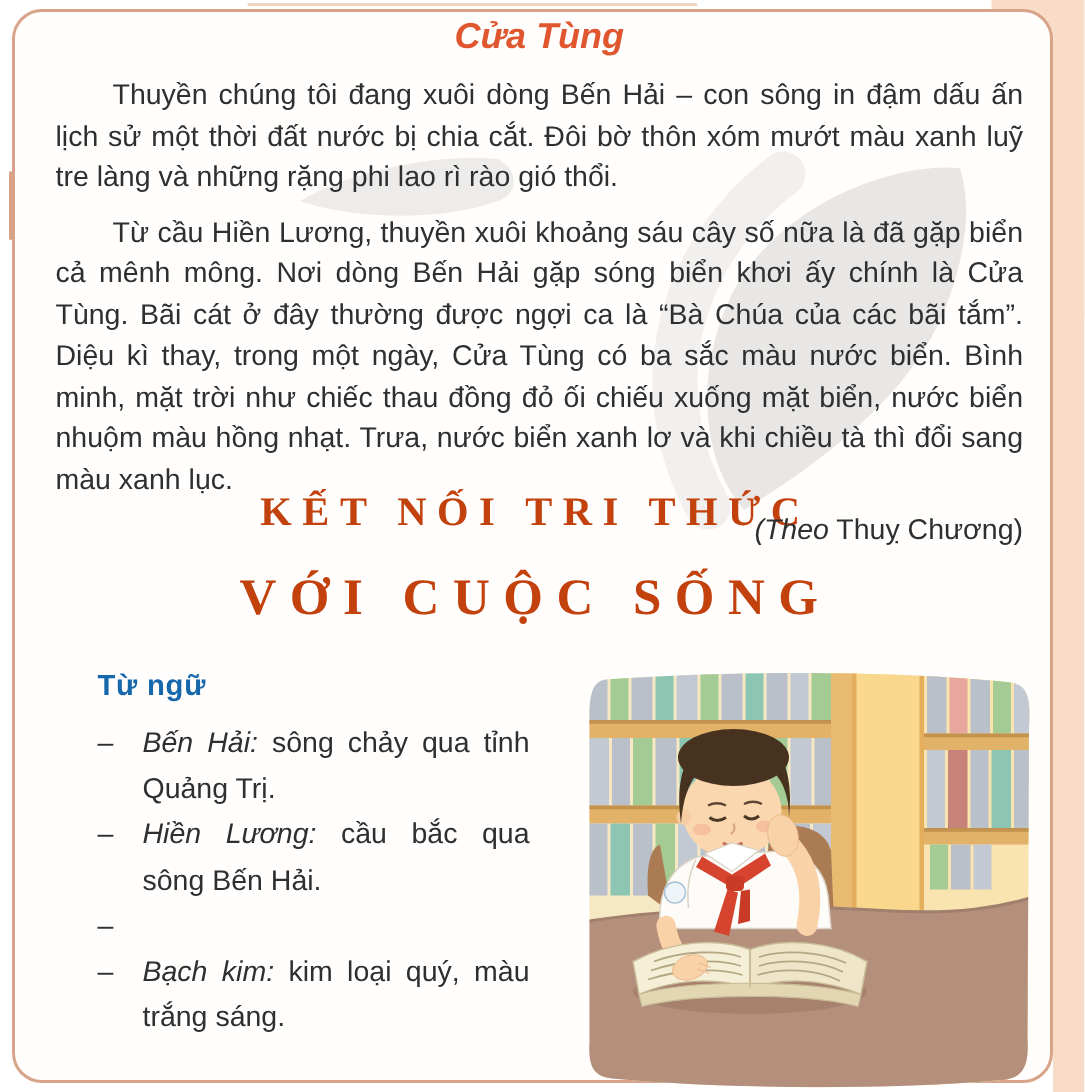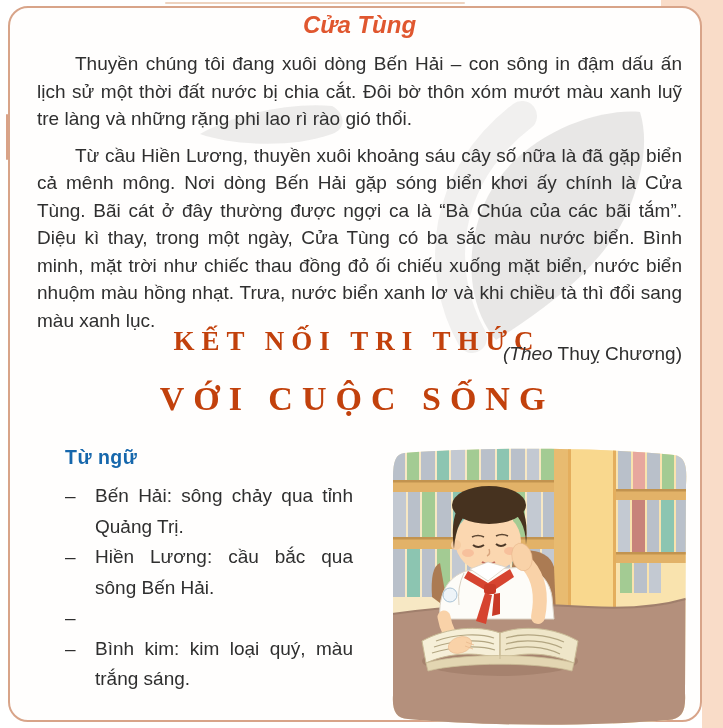--- a/index.html
+++ b/index.html
@@ -38,21 +38,21 @@
   .attribution{text-align:right;font-size:19px;color:#2f2f2f;margin-top:4px;}
   .attribution .it{font-style:italic;margin-left:25px;}
 
   
   .vocab{position:absolute;left:55px;top:438px;width:288px;}
   .vocab-heading{color:#1667ac;font-weight:bold;font-size:19.5px;
     letter-spacing:.5px;margin:0 0 12px 0;}
   .vocab-item{display:flex;font-size:19px;line-height:30.5px;color:#2f2f2f;}
   .vocab-item .dash{width:30px;flex:none;}
   .vocab-item .vtext{flex:1;text-align:justify;}
-  .term{}
+  .term{font-style:italic;}
 
   
   .illustration{position:absolute;left:378px;top:437px;width:302px;height:282px;}
 </style>
 </head>
 <body>
 
 <div class="peach-corner"></div>
 <div class="peach-strip"></div>
 <div class="top-edge-line"></div>
@@ -91,21 +91,21 @@
       <span class="dash">–</span>
       <span class="vtext"><span class="term">Hiền Lương</span><span class="term">: </span><span>cầu bắc qua sông Bến Hải.</span></span>
     </div>
 
     <div class="vocab-item">
       <span class="dash">–</span>
     </div>
 
     <div class="vocab-item">
       <span class="dash">–</span>
-      <span class="vtext"><span class="term">Bình kim</span><span class="term">: </span><span>kim loại quý, màu trắng sáng.</span></span>
+      <span class="vtext"><span class="term">Bạch kim</span><span class="term">: </span><span>kim loại quý, màu trắng sáng.</span></span>
     </div>
   </div>
 
   <svg class="illustration" viewBox="0 0 302 282" role="img" aria-label="boy-reading-book-in-library">
     <defs>
       <clipPath id="blob">
         <path d="M16,8 C100,2 210,2 286,10 C298,12 299,22 298,40 L297,248
                  C298,266 294,274 280,275 C200,282 95,281 20,274
                  C8,273 4,266 5,250 L5,32 C5,16 8,9 16,8 Z"></path>
       </clipPath>

